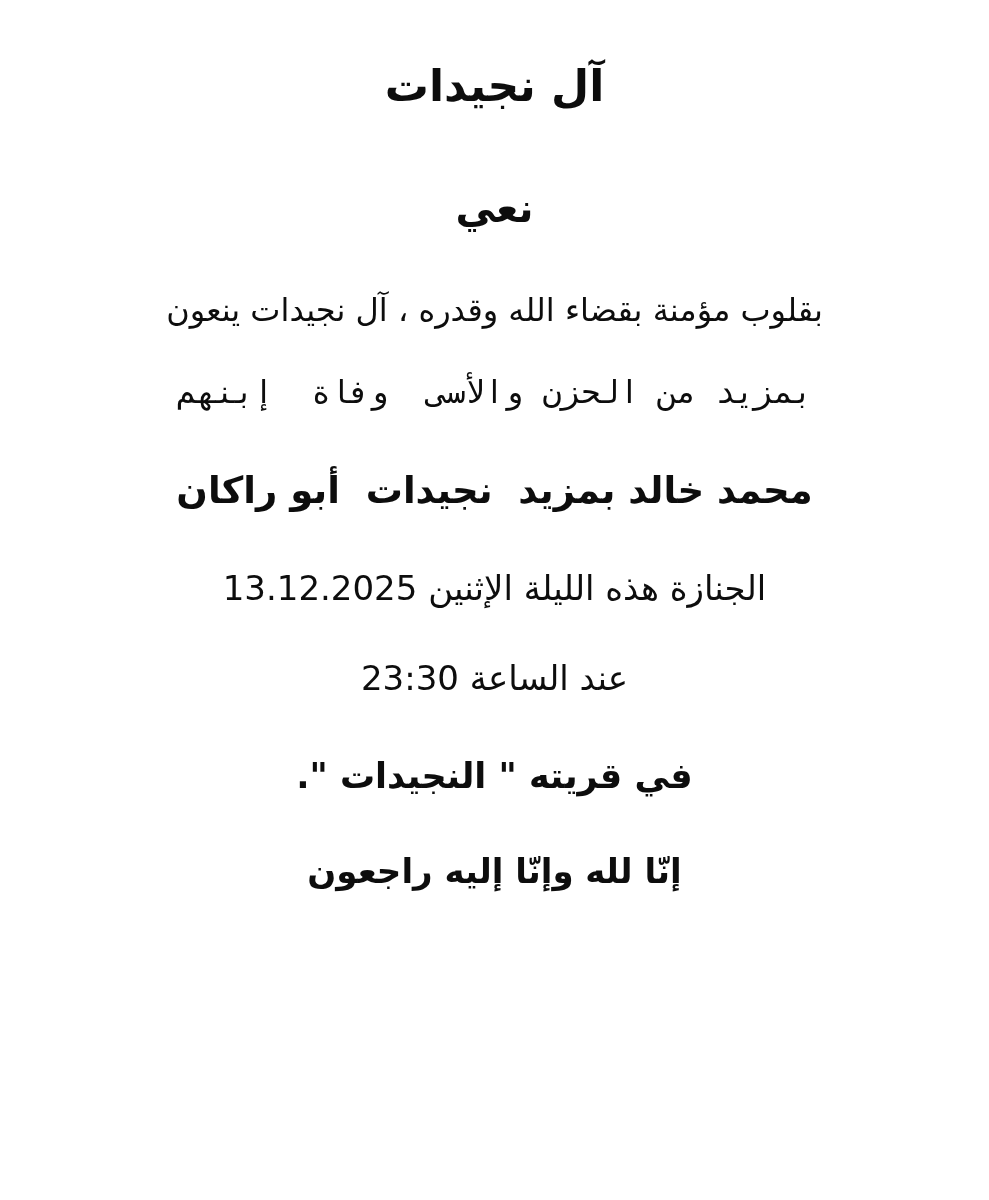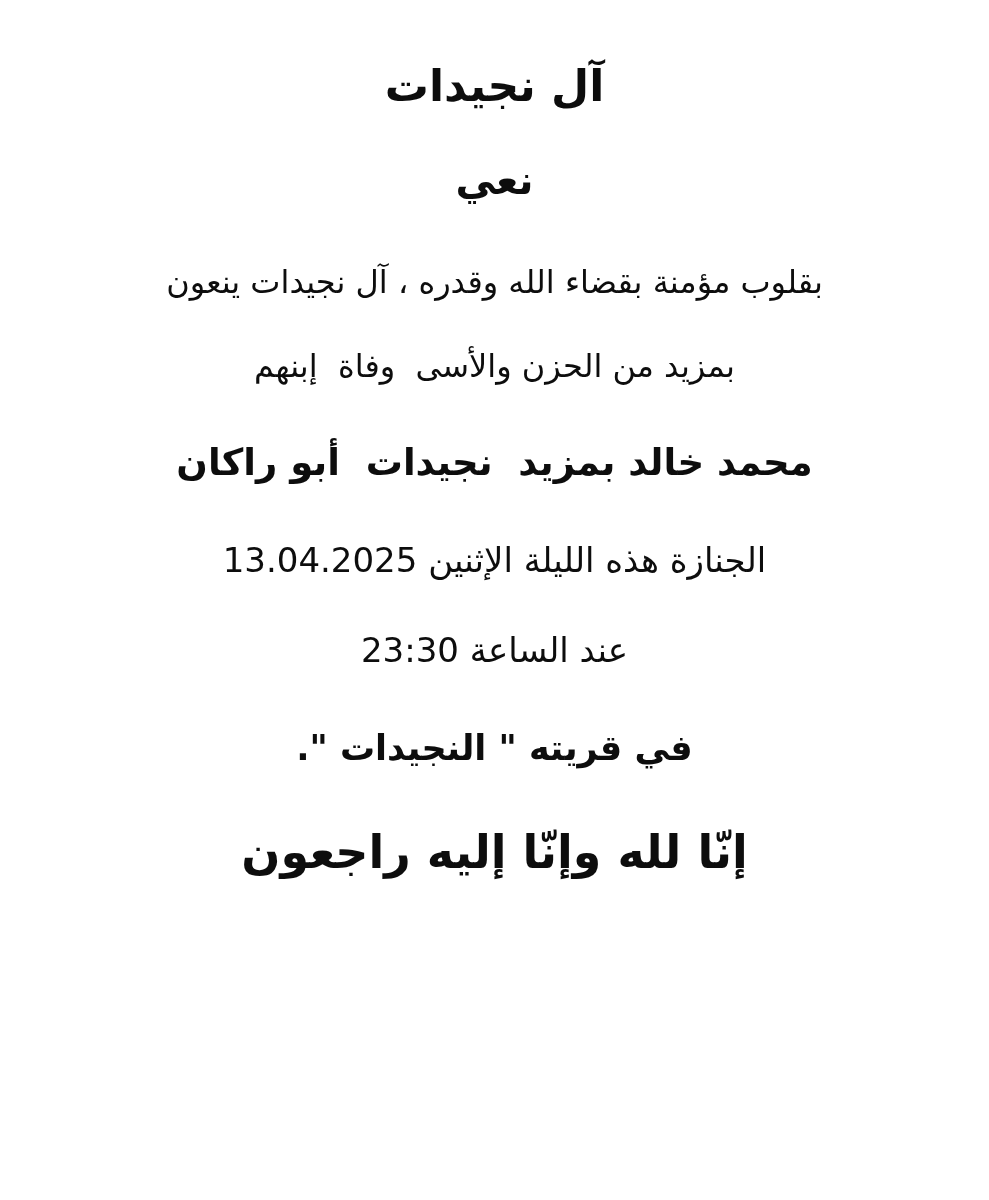--- a/index.html
+++ b/index.html
@@ -34,29 +34,30 @@
   .family-title {
     font-size: 44px;
     font-weight: 700;
     margin-top: 22px;
     margin-bottom: 10px;
     letter-spacing: 0;
   }
   .doc-type {
     font-size: 40px;
     font-weight: 700;
-    margin-top: 28px;
+    margin-top: 56px;
     margin-bottom: 14px;
   }
   .body-line {
     font-size: 32px;
     font-weight: 400;
     margin-top: 40px;
   }
   .body-line.second {
+    font-family: Liberation Mono, monospace;
   }
   .deceased-name {
     font-size: 37px;
     font-weight: 700;
     margin-top: 50px;
   }
   .age-line {
     font-size: 35px;
     font-weight: 700;
     margin-top: 50px;
@@ -70,21 +71,21 @@
     font-size: 34px;
     font-weight: 400;
     margin-top: 44px;
   }
   .place-line {
     font-size: 35px;
     font-weight: 700;
     margin-top: 52px;
   }
   .verse-line {
-    font-size: 46px;
+    font-size: 34px;
     font-weight: 700;
     margin-top: 48px;
     margin-bottom: 30px;
   }
 </style>
 </head>
 <body>
 
 <div class="page">
 
@@ -92,21 +93,21 @@
 
   <div class="line doc-type">نعي</div>
 
   <div class="line body-line">بقلوب مؤمنة بقضاء الله وقدره ، آل نجيدات ينعون</div>
 
   <div class="line body-line second">بمزيد من الحزن والأسى  وفاة  إبنهم</div>
 
   <div class="line deceased-name">محمد خالد بمزيد  نجيدات  أبو راكان</div>
 
 
-  <div class="line date-line">الجنازة هذه الليلة الإثنين 13.04.2025</div>
+  <div class="line date-line">الجنازة هذه الليلة الإثنين 13.12.2025</div>
 
   <div class="line time-line">عند الساعة 23:30</div>
 
   <div class="line place-line">في قريته " النجيدات ".</div>
 
   <div class="line verse-line">إنّا لله وإنّا إليه راجعون</div>
 
 </div>
 
 </body></html>

